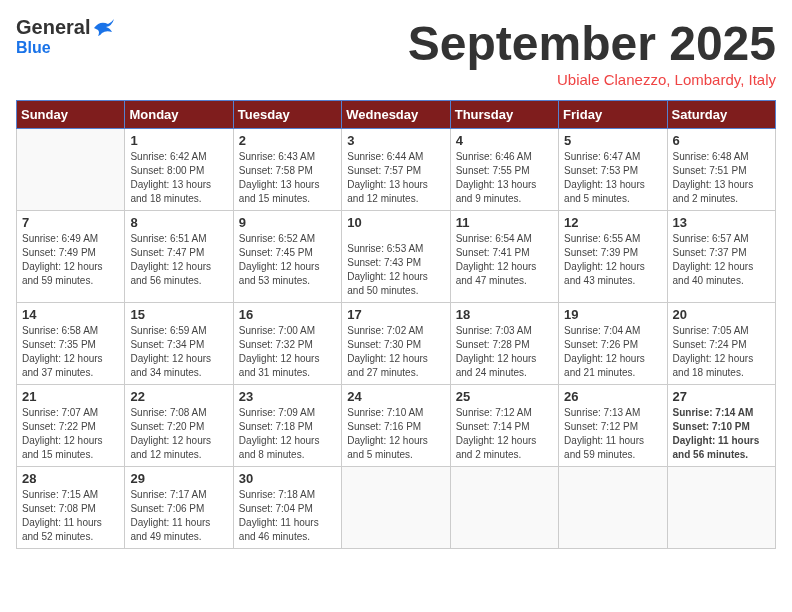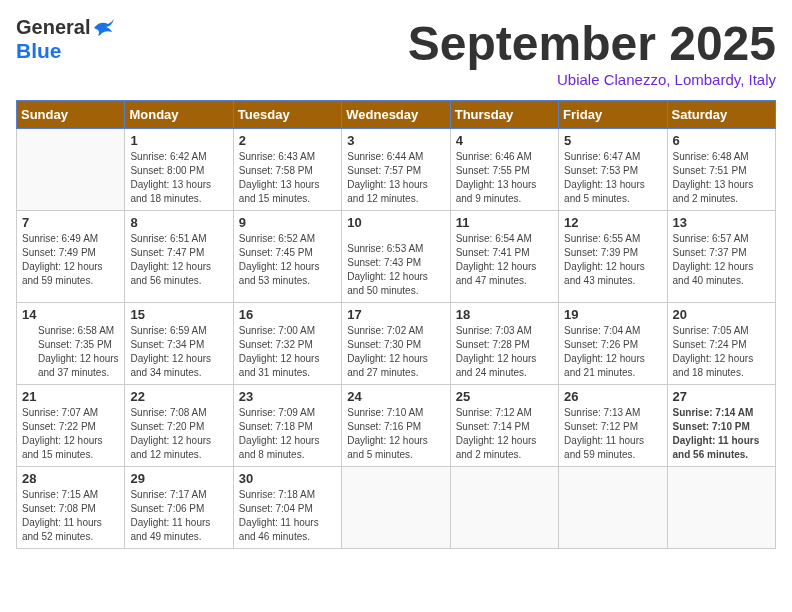--- a/index.html
+++ b/index.html
@@ -25,48 +25,48 @@
       display: flex;
       align-items: center;
       text-align: center;
     }
     .logo-general {
       font-size: 20px;
       font-weight: bold;
       color: #333;
     }
     .logo-blue {
-      font-size: 21px;
+      font-size: 16px;
       font-weight: bold;
       color: #1a73e8;
     }
     .logo-bird {
       width: 24px;
       height: 20px;
       margin-left: 2px;
     }
     .title-section {
       text-align: right;
     }
     .month-title {
       font-size: 48px;
       font-weight: bold;
       color: #333;
     }
     .subtitle {
       font-size: 15px;
-      color: #6d28d9;
+      color: #ef4444;
     }
     .calendar {
       width: 100%;
       border-collapse: collapse;
       border: 1px solid #ccc;
     }
     .calendar th {
-      background: #a16207;
+      background: #7f1d1d;
       color: #fff;
       font-size: 13px;
       font-weight: bold;
       padding: 6px 4px;
       text-align: left;
       border: 1px solid #5580d0;
     }
     .calendar td {
       vertical-align: top;
       border: 1px solid #ccc;
@@ -217,21 +217,21 @@
           <span class="day-number">13</span>
           <div class="day-info" style="white-space: pre-line;">Sunrise: 6:57 AM
 Sunset: 7:37 PM
 Daylight: 12 hours
 and 40 minutes.</div>
         </td>
       </tr>
       <tr>
         <td>
           <span class="day-number">14</span>
-          <div class="day-info" style="white-space: pre-line; margin-left: 16px;">Sunrise: 6:58 AM
+          <div class="day-info" style="white-space: pre-line;">Sunrise: 6:58 AM
 Sunset: 7:35 PM
 Daylight: 12 hours
 and 37 minutes.</div>
         </td>
         <td>
           <span class="day-number">15</span>
           <div class="day-info" style="white-space: pre-line;">Sunrise: 6:59 AM
 Sunset: 7:34 PM
 Daylight: 12 hours
 and 34 minutes.</div>

